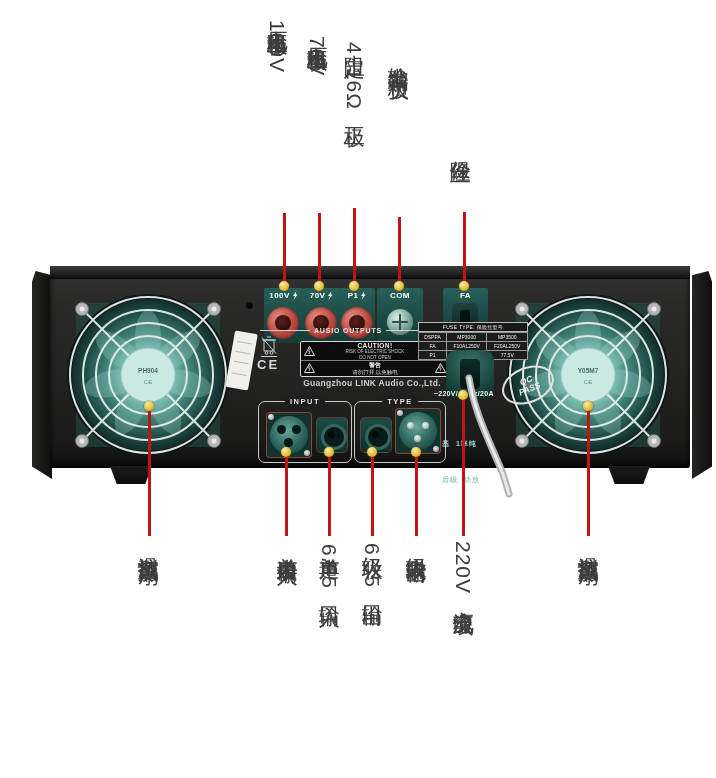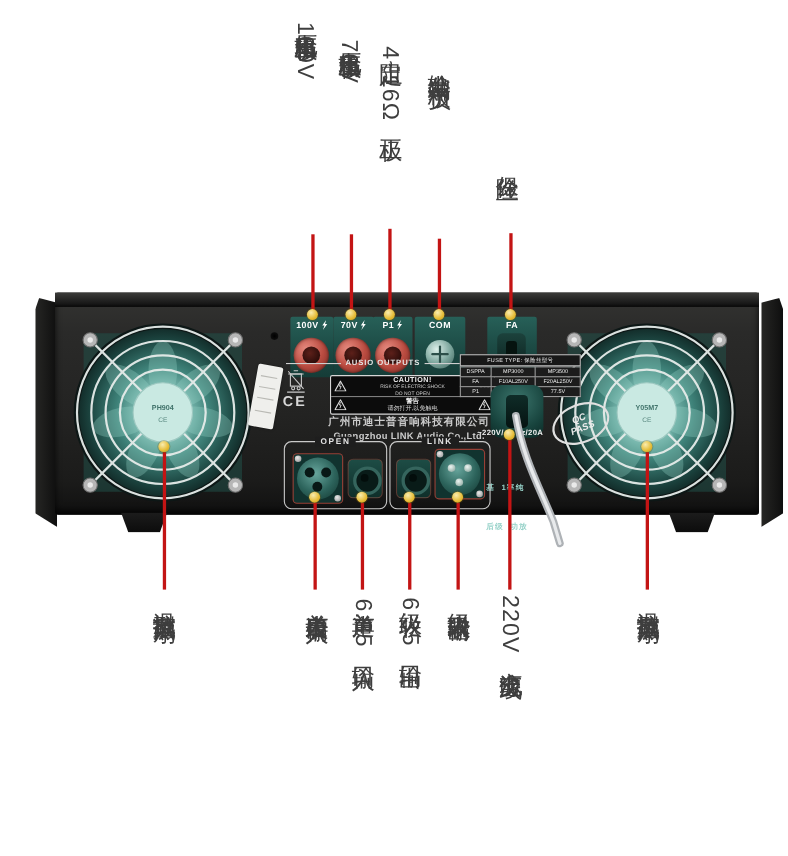--- a/index.html
+++ b/index.html
@@ -282,21 +282,20 @@
         <div class="ct-cn2">请勿打开,以免触电</div>
       </div>
       <svg width="11" height="10">
           <polygon points="5.5,0.5 10.5,9.5 0.5,9.5" fill="none" stroke="#ddd"></polygon>
           <path d="M5.5 2.5 L4.5 5.2 h1.6 L5 8" stroke="#ddd" stroke-width="0.8" fill="none"></path>
         </svg>
     </div>
   </div>
 
   <div class="company" style="left:266px;top:377px;width:212px;">
-    <div class="cn">广州市迪士普音响科技有限公司</div>
     <div class="en">Guangzhou LINK Audio Co.,Ltd.</div>
   </div>
 
   <div class="qc" style="left:501px;top:367px;">
     <span>QC</span>
     <span>PASS</span>
   </div>
 
   <div class="ftable" style="left:418px;top:322px;width:110px;">
     <div class="fhead">FUSE TYPE: 保险丝型号</div>
@@ -324,35 +323,35 @@
   <div class="inlet" style="left:446px;top:350px;"></div>
   <div class="pwrtext" style="left:412px;top:390px;width:46px;text-align:right;">~220V/</div>
   <div class="pwrtext" style="left:474px;top:390px;">z/20A</div>
 
   <div class="paneltxt" style="left:442px;top:414px;">
     <div>基  1率纯</div>
     <div>后级  功放</div>
   </div>
 
   <div class="group" style="left:258px;top:401px;width:92px;height:60px;">
-    <span class="legend">OPEN</span>
+    <span class="legend">INPUT</span>
     <div class="xlr" style="left:7px;top:10px;">
       <div class="face">
         <div class="pinhole" style="left:7px;top:9px;"></div>
         <div class="pinhole" style="left:22px;top:9px;"></div>
         <div class="pinhole" style="left:14px;top:22px;"></div>
       </div>
       <div class="mscrew" style="left:1px;top:1px;"></div>
       <div class="mscrew" style="right:1px;bottom:1px;"></div>
     </div>
     <div class="jack" style="left:57px;top:15px;"></div>
   </div>
 
   <div class="group" style="left:354px;top:401px;width:90px;height:60px;">
-    <span class="legend">LINK</span>
+    <span class="legend">TYPE</span>
     <div class="jack" style="left:5px;top:15px;"></div>
     <div class="xlr" style="left:40px;top:6px;">
       <div class="face">
         <div class="pin" style="left:8px;top:10px;"></div>
         <div class="pin" style="left:23px;top:10px;"></div>
         <div class="pin" style="left:15px;top:23px;"></div>
       </div>
       <div class="mscrew" style="left:1px;top:1px;"></div>
       <div class="mscrew" style="right:1px;bottom:1px;"></div>
     </div>

